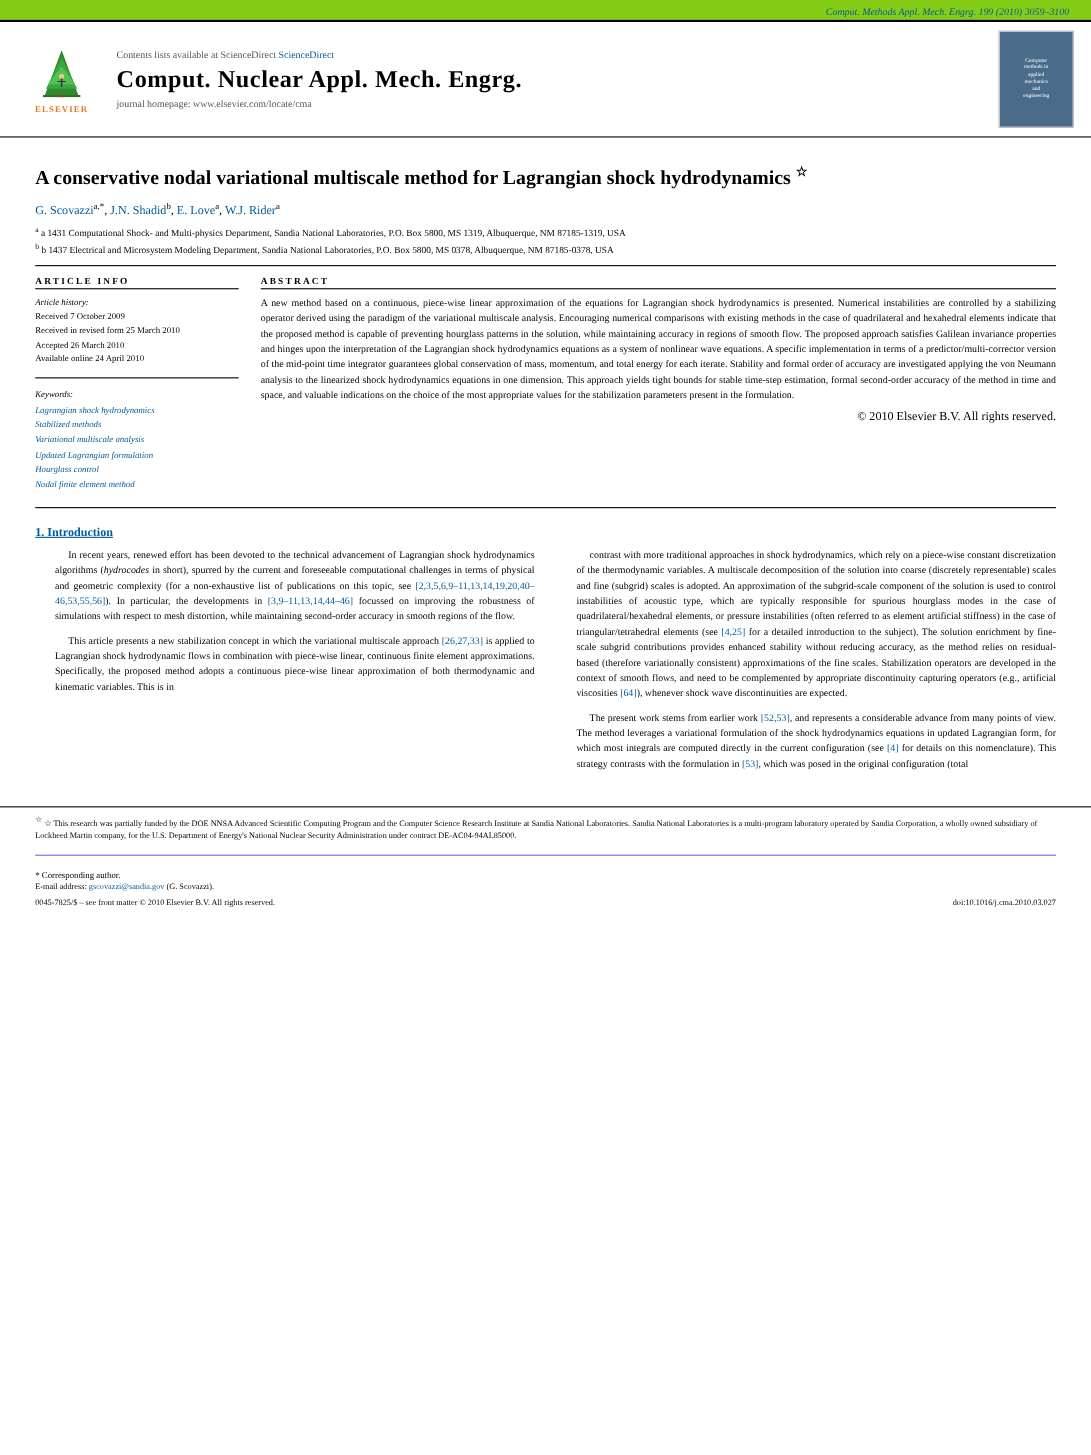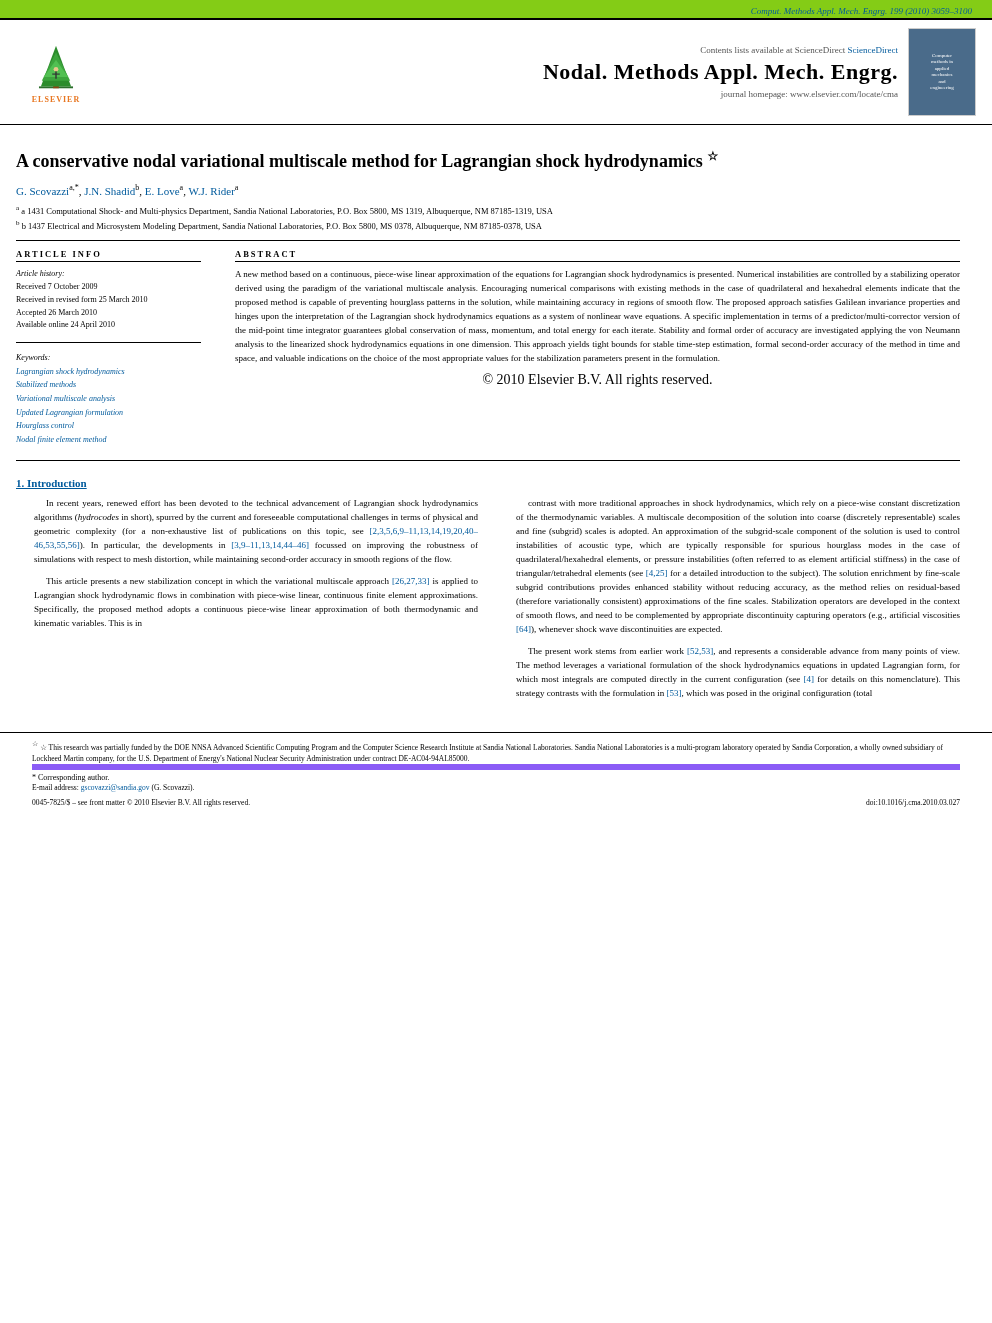--- a/index.html
+++ b/index.html
@@ -59,21 +59,21 @@
       font-size: 8px;
       color: #e87722;
       font-weight: bold;
       letter-spacing: 1px;
       text-align: center;
       margin-top: 2px;
     }
 
     .journal-title-block {
       flex: 1;
-      text-align: right;
+      text-align: left;
       font-family: Liberation Serif, serif;
     }
 
     .sciencedirect-link {
       font-size: 9px;
       color: #555;
       margin-bottom: 4px;
     }
 
     .sciencedirect-link a {
@@ -109,21 +109,21 @@
 
     .cover-text {
       font-size: 5px;
       color: #fff;
       text-align: center;
       line-height: 1.3;
     }
 
     
     .main-content {
-      padding: 14px 32px 14px 16px;
+      padding: 14px 32px 14px 32px;
     }
 
     
     .article-title {
       font-size: 18px;
       font-weight: bold;
       color: #000;
       line-height: 1.3;
       margin-bottom: 10px;
       padding-top: 10px;
@@ -167,21 +167,21 @@
     
     .divider {
       border: none;
       border-top: 1px solid #000;
       margin: 8px 0;
     }
 
     
     .two-col {
       display: flex;
-      gap: 34px;
+      gap: 20px;
       margin-top: 8px;
     }
 
     .left-col {
       width: 185px;
       flex-shrink: 0;
     }
 
     .right-col {
       flex: 1;
@@ -221,22 +221,22 @@
     }
 
     .abstract-text {
       font-size: 9px;
       line-height: 1.55;
       text-align: justify;
       color: #000;
     }
 
     .copyright-line {
-      font-size: 14px;
-      text-align: center;
+      font-size: 11px;
+      text-align: right;
       margin-top: 6px;
       color: #000;
     }
 
     
     .body-section {
       margin-top: 16px;
     }
 
     .section-header {
@@ -296,23 +296,23 @@
     .footer-bottom-line {
       font-size: 7.5px;
       color: #000;
       margin-top: 4px;
       display: flex;
       justify-content: space-between;
     }
 
     .corr-note {
       font-size: 8px;
-      margin-top: 0;
-      border-top: 6px solid #8b5cf6;
-      padding-top: 3px;
+      margin-top: 12px;
+      border-top: 1px solid #8b5cf6;
+      padding-top: 13px;
     }
   </style>
 </head>
 <body>
 
 <div class="page-container">
 
   <div class="top-ref-bar">
     <span>Comput. Methods Appl. Mech. Engrg. 199 (2010) 3059–3100</span>
   </div>
@@ -338,21 +338,21 @@
         </svg>
         <div class="elsevier-text">ELSEVIER</div>
       </div>
     </div>
 
     <div class="journal-title-block">
       <div class="sciencedirect-link">
         <span>Contents lists available at ScienceDirect</span>
         <a href="#"> ScienceDirect</a>
       </div>
-      <div class="journal-main-title">Nodal. Methods Appl. Mech. Engrg.</div>
+      <div class="journal-main-title">Comput. Nuclear Appl. Mech. Engrg.</div>
       <div class="journal-homepage">
         <span>journal homepage: www.elsevier.com/locate/cma</span>
       </div>
     </div>
 
     <div class="journal-cover-img">
       <div class="cover-text">Computer<br>methods in<br>applied<br>mechanics<br>and<br>engineering</div>
     </div>
   </div>
 

